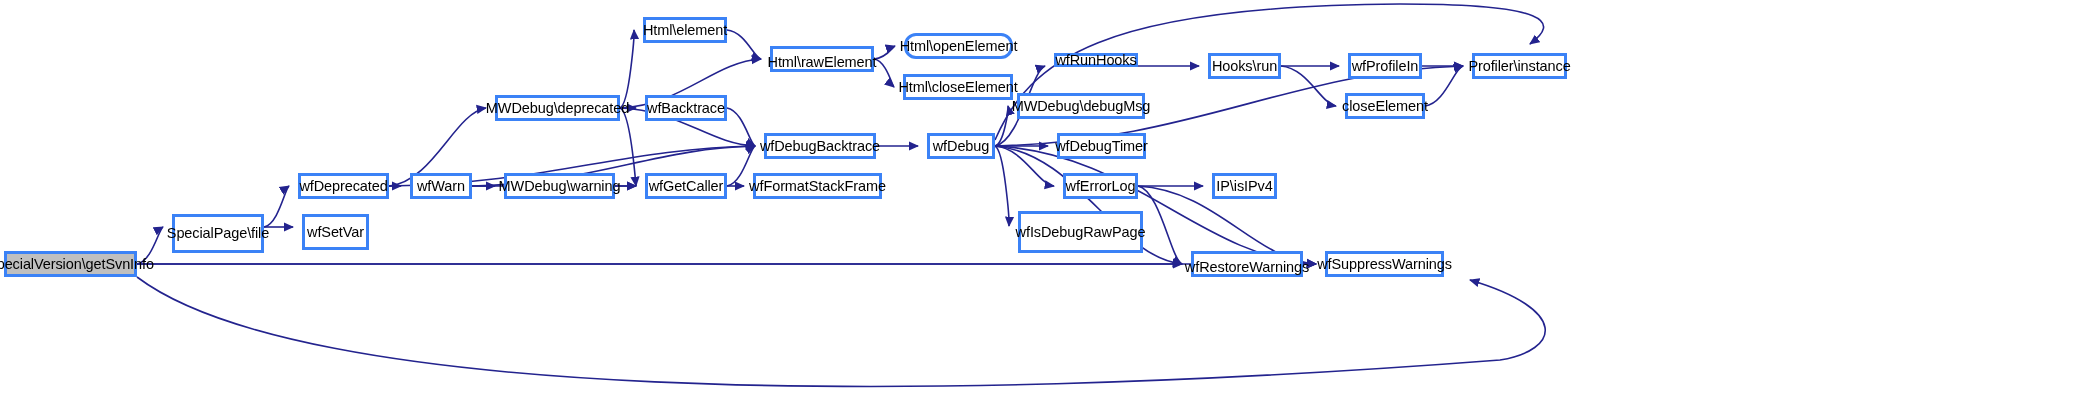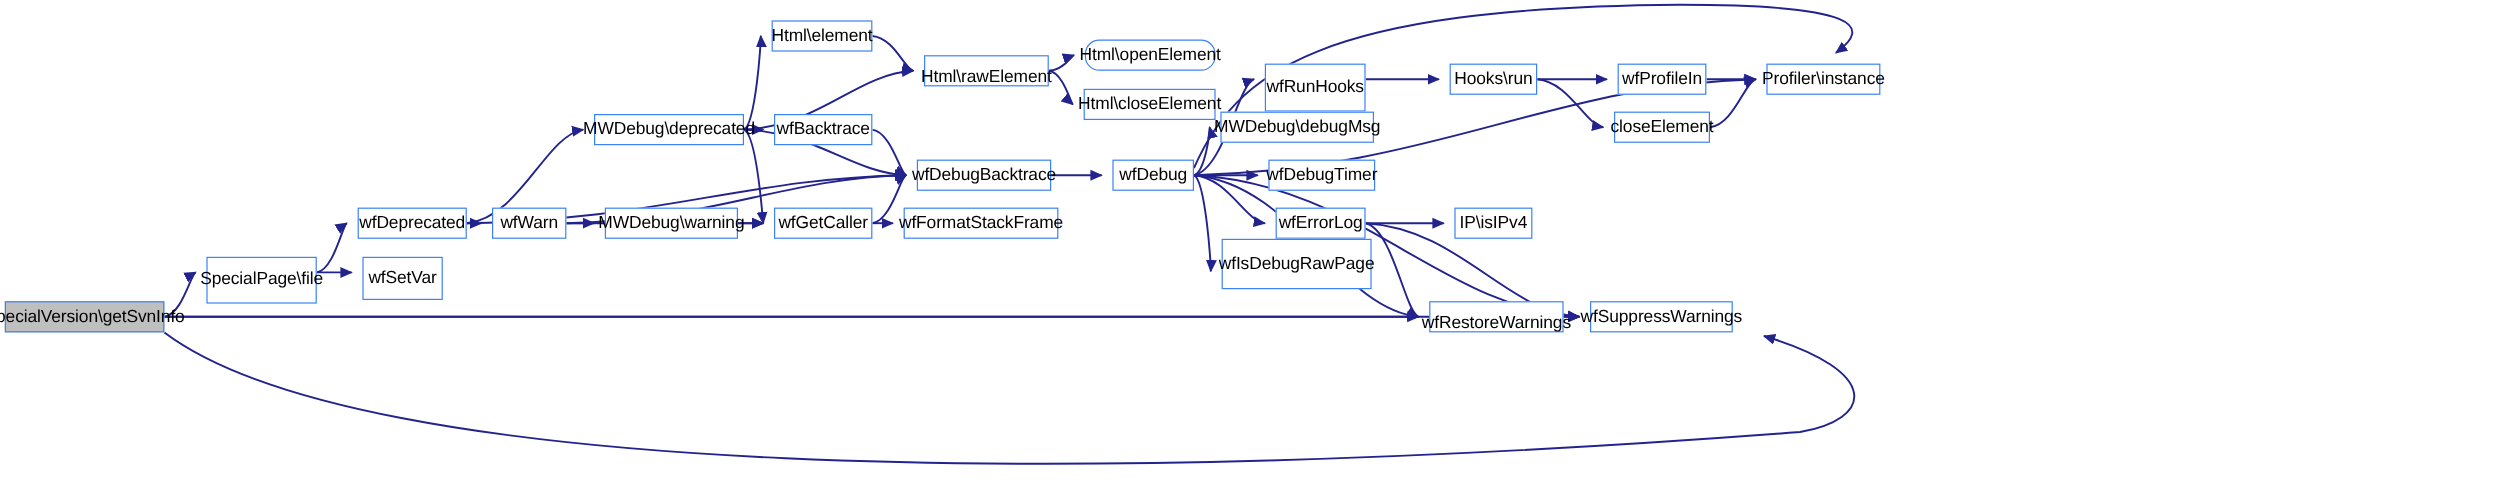--- a/index.html
+++ b/index.html
@@ -26,21 +26,21 @@
   #node-layer {
     position: absolute;
     left: 0;
     top: 0;
     width: 2091px;
     height: 410px;
   }
   .node {
     position: absolute;
     box-sizing: border-box;
-    border: 1px solid #3b82f6;
+    border: 3px solid #3b82f6;
     background: #ffffff;
     color: #000000;
     font-size: 14.5px;
     line-height: 1;
     display: flex;
     align-items: center;
     justify-content: center;
     white-space: nowrap;
     letter-spacing: -0.1px;
     cursor: pointer;
@@ -151,33 +151,33 @@
       </div>
       <div class="node" style="left: 904px; top: 33px; width: 109px; height: 26px; border-radius: 12px;">
         <span class="node-label">Html\openElement</span>
       </div>
       <div class="node" style="left: 903px; top: 74px; width: 110px; height: 26px;">
         <span class="node-label">Html\closeElement</span>
       </div>
       <div class="node" style="left: 927px; top: 133px; width: 68px; height: 26px;">
         <span class="node-label">wfDebug</span>
       </div>
-      <div class="node" style="left: 1054px; top: 53px; width: 84px; height: 40px;">
+      <div class="node" style="left: 1054px; top: 53px; width: 84px; height: 14px;">
         <span class="node-label">wfRunHooks</span>
       </div>
       <div class="node" style="left: 1017px; top: 93px; width: 128px; height: 26px;">
         <span class="node-label">MWDebug\debugMsg</span>
       </div>
       <div class="node" style="left: 1057px; top: 133px; width: 89px; height: 26px;">
         <span class="node-label">wfDebugTimer</span>
       </div>
       <div class="node" style="left: 1063px; top: 173px; width: 75px; height: 26px;">
         <span class="node-label">wfErrorLog</span>
       </div>
-      <div class="node" style="left: 1018px; top: 199px; width: 125px; height: 42px;">
+      <div class="node" style="left: 1018px; top: 211px; width: 125px; height: 42px;">
         <span class="node-label">wfIsDebugRawPage</span>
       </div>
       <div class="node" style="left: 1208px; top: 53px; width: 73px; height: 26px;">
         <span class="node-label">Hooks\run</span>
       </div>
       <div class="node" style="left: 1212px; top: 173px; width: 65px; height: 26px;">
         <span class="node-label">IP\isIPv4</span>
       </div>
       <div class="node" style="left: 1348px; top: 53px; width: 74px; height: 26px;">
         <span class="node-label">wfProfileIn</span>

